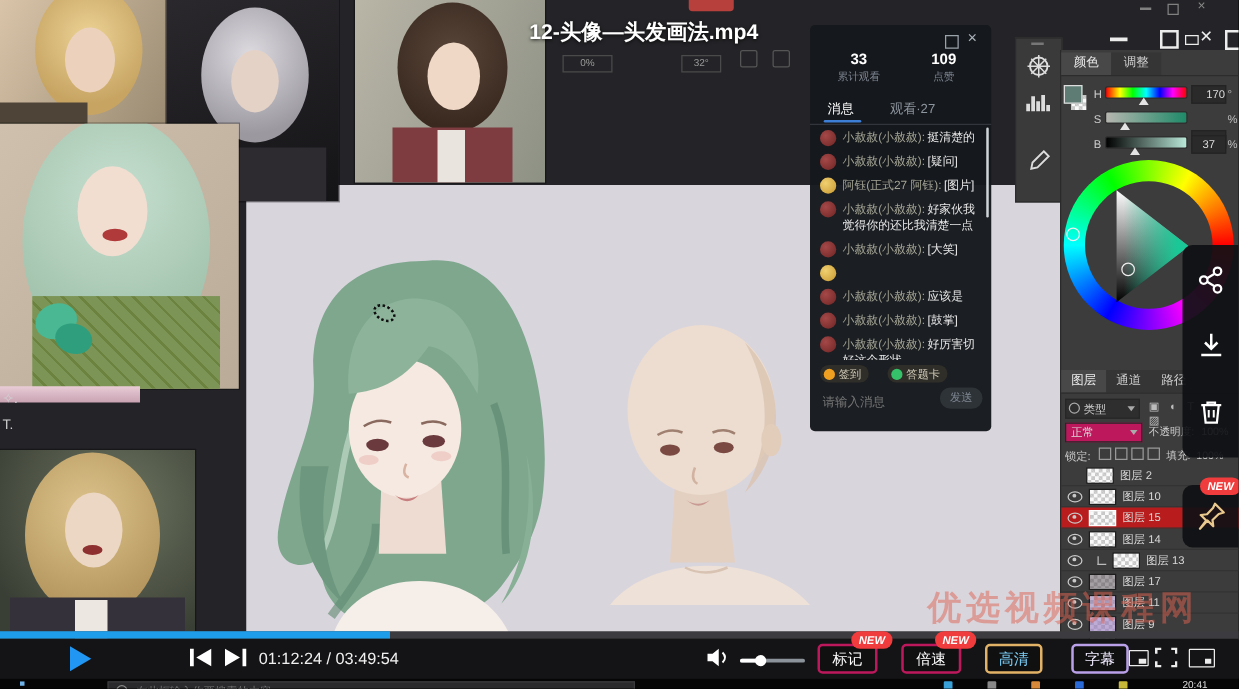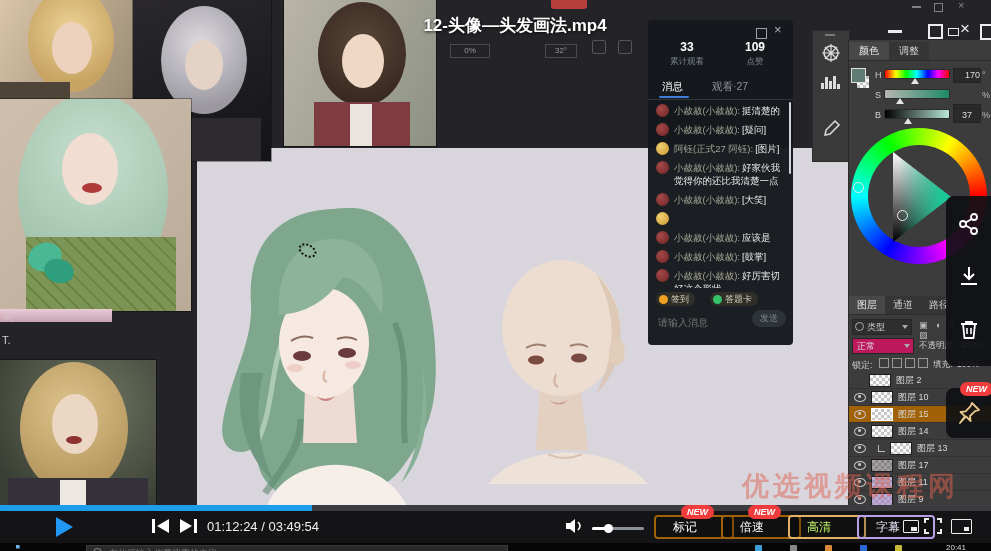--- a/index.html
+++ b/index.html
@@ -35,42 +35,42 @@
   .sl-track{position:absolute;height:8px;border-radius:1px;box-shadow:0 0 0 1px #2c2c2c;}
   .sl-handle{position:absolute;width:0;height:0;border-left:4px solid transparent;border-right:4px solid transparent;border-bottom:6px solid #e4e4e4;}
   .sl-box{position:absolute;width:26px;height:13px;background:#2a2a2a;border:1px solid #232323;color:#ddd;
           font-size:9px;line-height:13px;text-align:center;}
   .sl-unit{position:absolute;font-size:9px;color:#bdbdbd;}
   .checker{background-color:#fafafa;background-image:
      linear-gradient(45deg,#c6c6c6 25%,transparent 25%,transparent 75%,#c6c6c6 75%),
      linear-gradient(45deg,#c6c6c6 25%,transparent 25%,transparent 75%,#c6c6c6 75%);
      background-size:6px 6px;background-position:0 0,3px 3px;}
   .lrow{display:flex;align-items:center;height:16px;border-bottom:1px solid #333;padding-left:5px;gap:6px;}
-  .lrow.sel{background:#a16207;}
+  .lrow.sel{background:#b91c1c;}
   .eye{width:10px;height:7px;border:1px solid #c8c8c8;border-radius:50%;position:relative;flex:none;}
   .eye::after{content:"";position:absolute;left:2.5px;top:1.5px;width:3px;height:2.5px;border-radius:50%;background:#c8c8c8;}
   .eye-slot{width:10px;flex:none;}
   .thumb{width:20px;height:11px;box-shadow:0 0 0 1px #1d1d1d;flex:none;position:relative;}
   .thumb.sel{box-shadow:0 0 0 1px #fff;}
   .thumb .tint{position:absolute;inset:0;}
   .lname{font-size:9px;color:#d8d8d8;white-space:nowrap;}
   .cliparrow{width:6px;height:6px;border-left:1px solid #bbb;border-bottom:1px solid #bbb;flex:none;margin-left:6px;}
   
   .sidecard{position:absolute;left:946px;width:45px;background:rgba(14,16,20,.92);border-radius:8px 0 0 8px;}
   .newb{position:absolute;background:#f03c3c;color:#fff;font-size:9px;font-weight:bold;font-style:italic;
         height:14px;line-height:14px;padding:0 6px;border-radius:8px;}
   
   #title{position:absolute;left:515px;top:14px;transform:translateX(-50%);font-size:17px;font-weight:bold;color:#fff;
          text-shadow:0 1px 3px rgba(0,0,0,.8);white-space:nowrap;}
   #progress{position:absolute;left:0;top:505px;width:991px;height:6px;background:#3c3c40;}
   #progress .fill{height:6px;background:#1e9eea;}
   #ctrlbar{position:absolute;left:0;top:511px;width:991px;height:32px;background:#141416;}
-  .ctrlbox{position:absolute;top:515px;height:20px;min-width:40px;border:2px solid #a16207;border-radius:4px;color:#fff;
-           font-size:12px;line-height:20px;text-align:left;padding:0 17px;background:rgba(0,0,0,.2);}
-  .ctrlbox.gold{border-color:#e2b267;color:#bef264;}
+  .ctrlbox{position:absolute;top:515px;height:20px;min-width:40px;border:2px solid #be185d;border-radius:4px;color:#fff;
+           font-size:12px;line-height:20px;text-align:center;padding:0 1px;background:rgba(0,0,0,.2);}
+  .ctrlbox.gold{border-color:#e2b267;color:#7dd3fc;}
   .ctrlbox.purple{border-color:#b9a0e8;color:#f2ecff;}
   .wm{position:absolute;color:rgba(222,98,80,.5);font-weight:bold;white-space:nowrap;pointer-events:none;}
   
   #taskbar{position:absolute;left:0;top:543px;width:991px;height:8px;background:#060606;overflow:hidden;}
   .tb-ico{position:absolute;top:2px;width:7px;height:7px;background:#5a5a5a;border-radius:1px;}
   
   #cursor{position:absolute;left:298px;top:244px;width:15px;height:9px;border:2px dotted #101010;border-radius:50%;transform:rotate(28deg);background:transparent;}
 </style>
 </head>
 <body>

